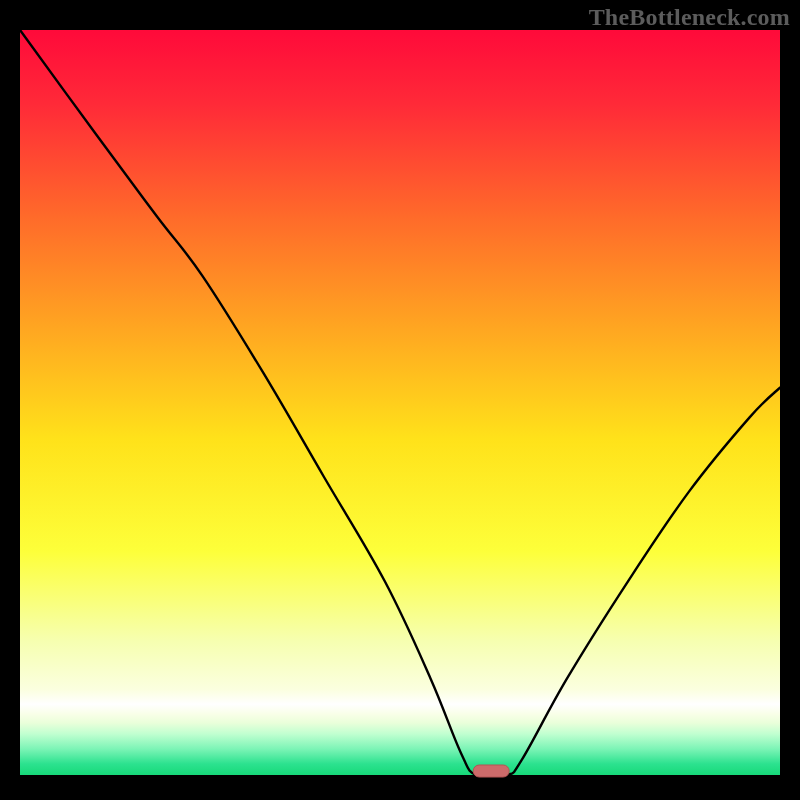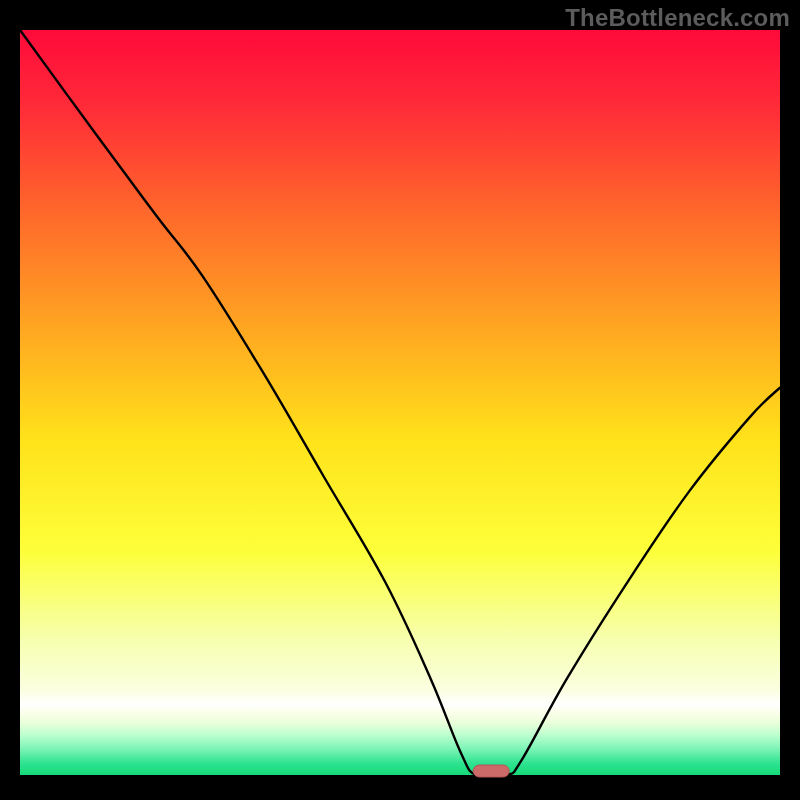--- a/index.html
+++ b/index.html
@@ -9,20 +9,21 @@
     height: 800px;
     overflow: hidden;
     background: #000;
     font-family: Arial, Helvetica, sans-serif;
   }
   .frame {
     position: relative;
     width: 800px;
     height: 656px;
     background: #000;
+    font-family: Liberation Serif, serif;
   }
   .watermark {
     position: absolute;
     top: 4px;
     right: 10px;
     color: #5c5c5c;
     font-size: 24px;
     font-weight: 600;
     letter-spacing: 0.2px;
     user-select: none;

